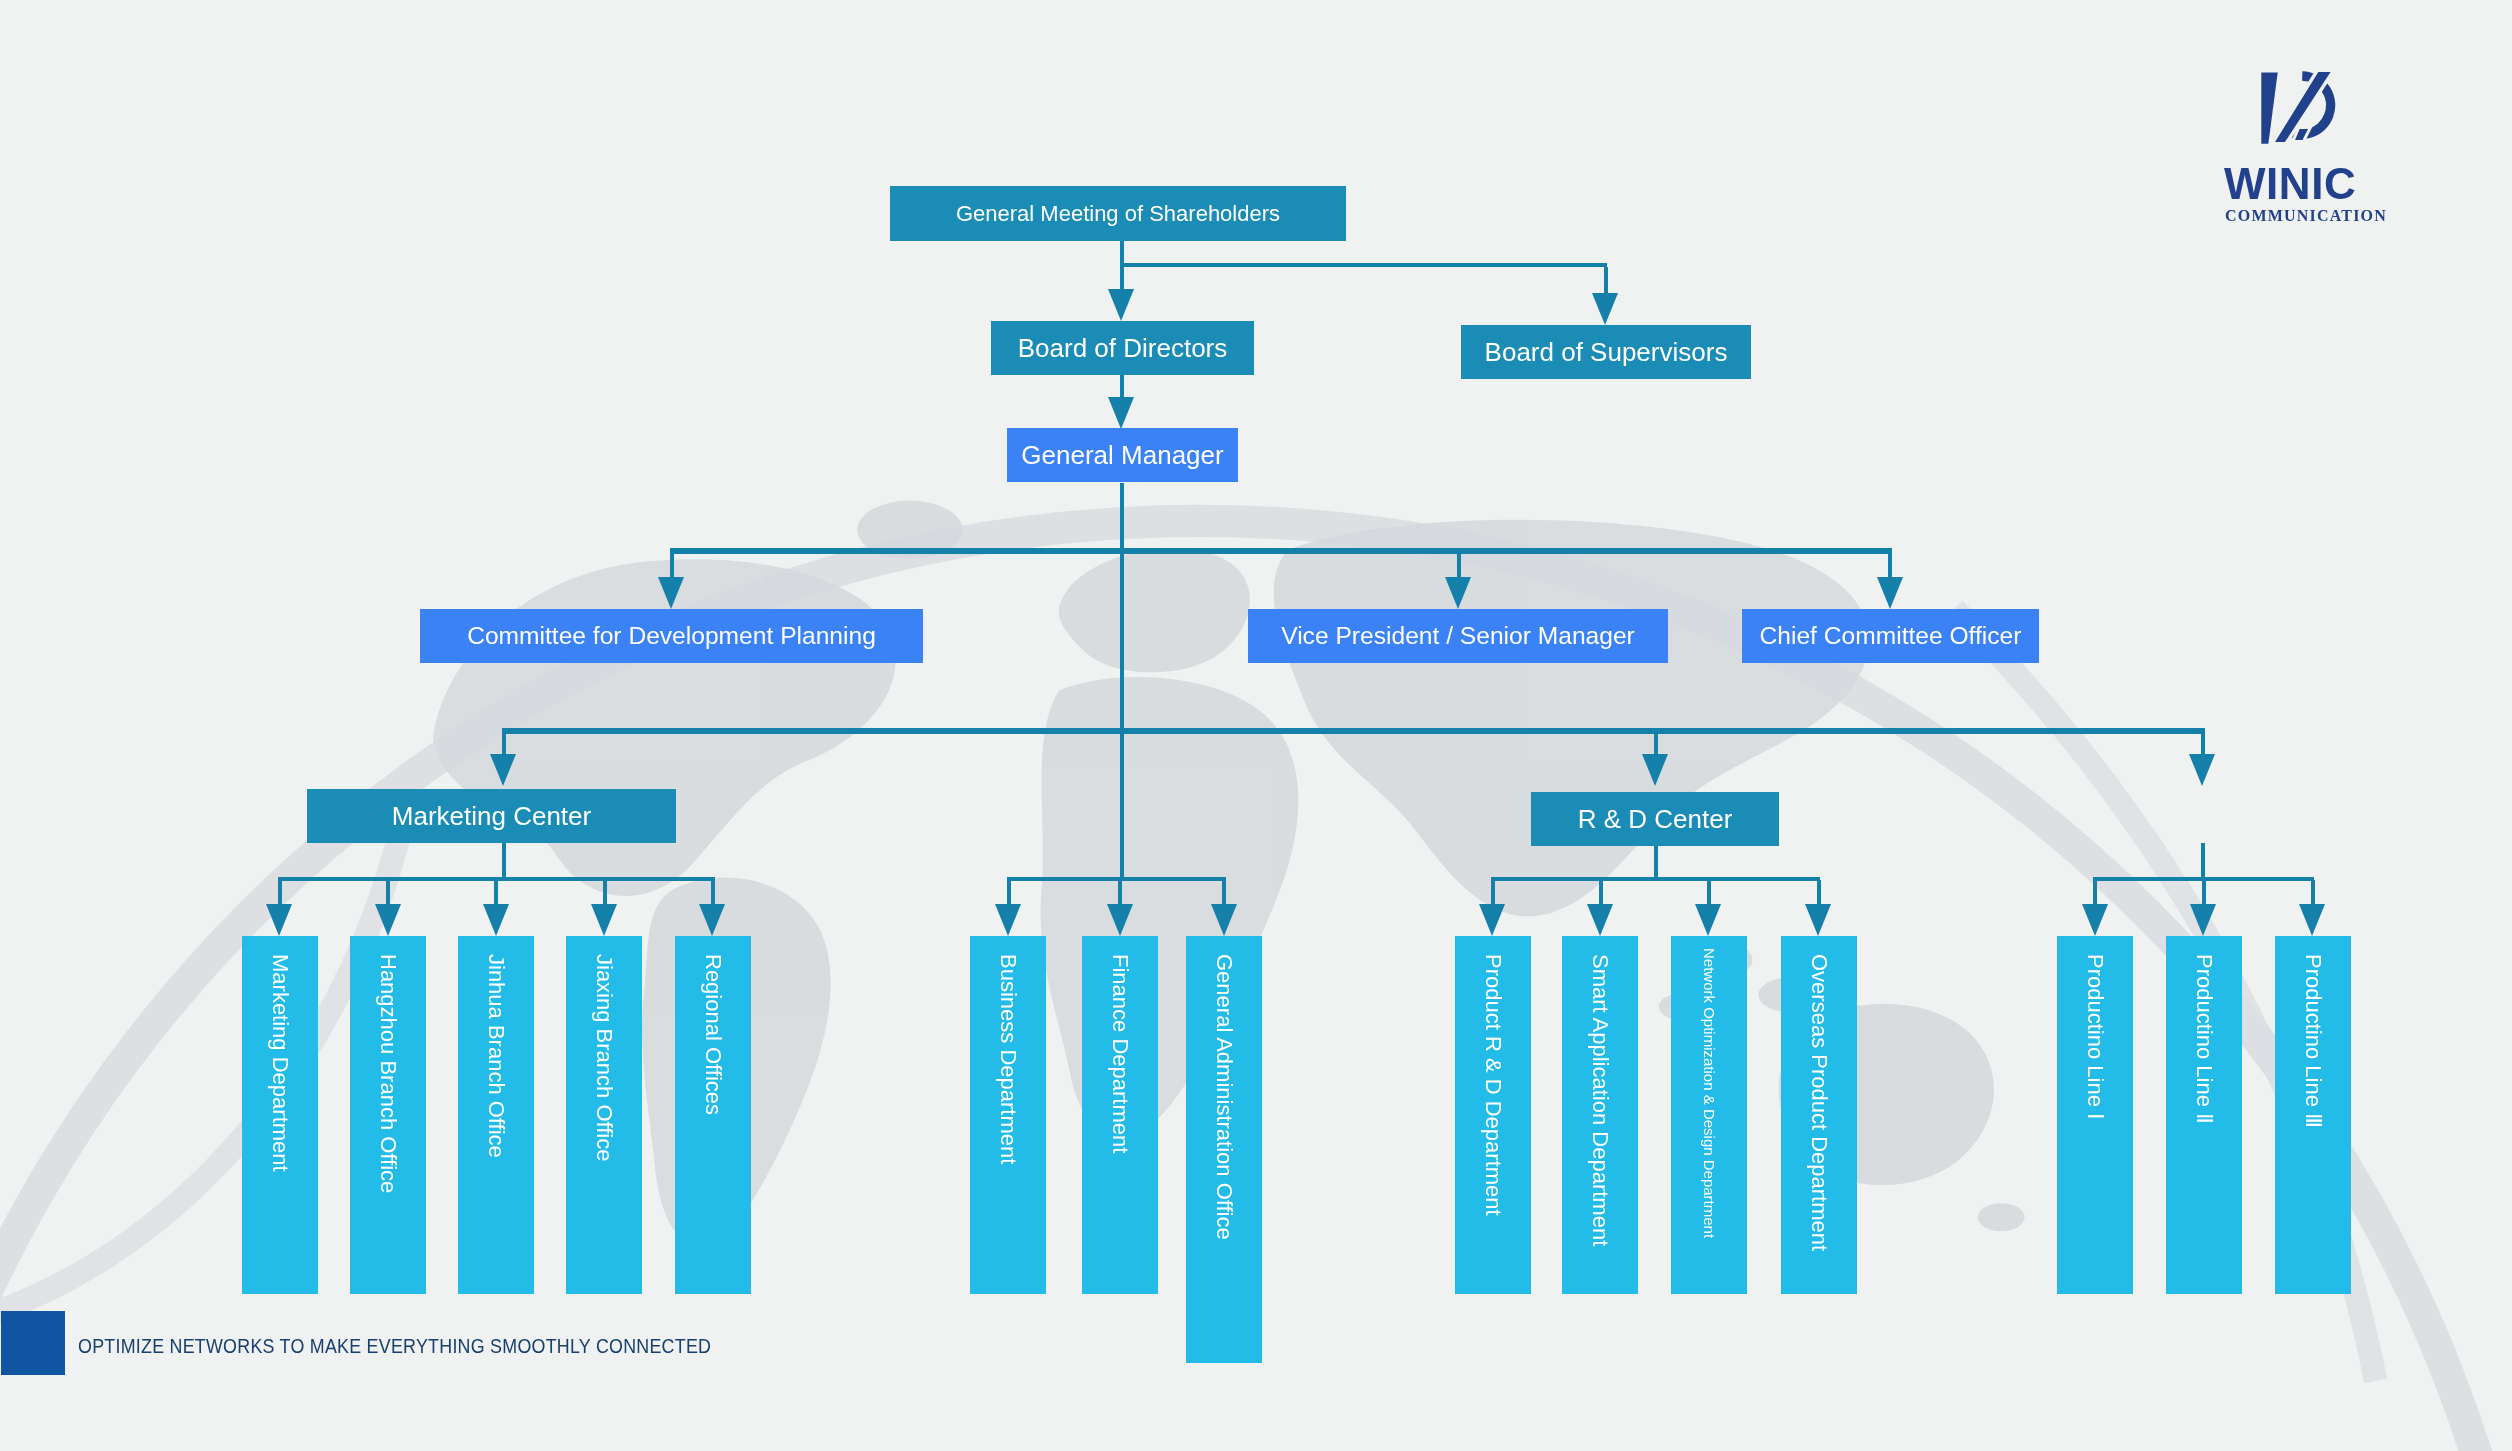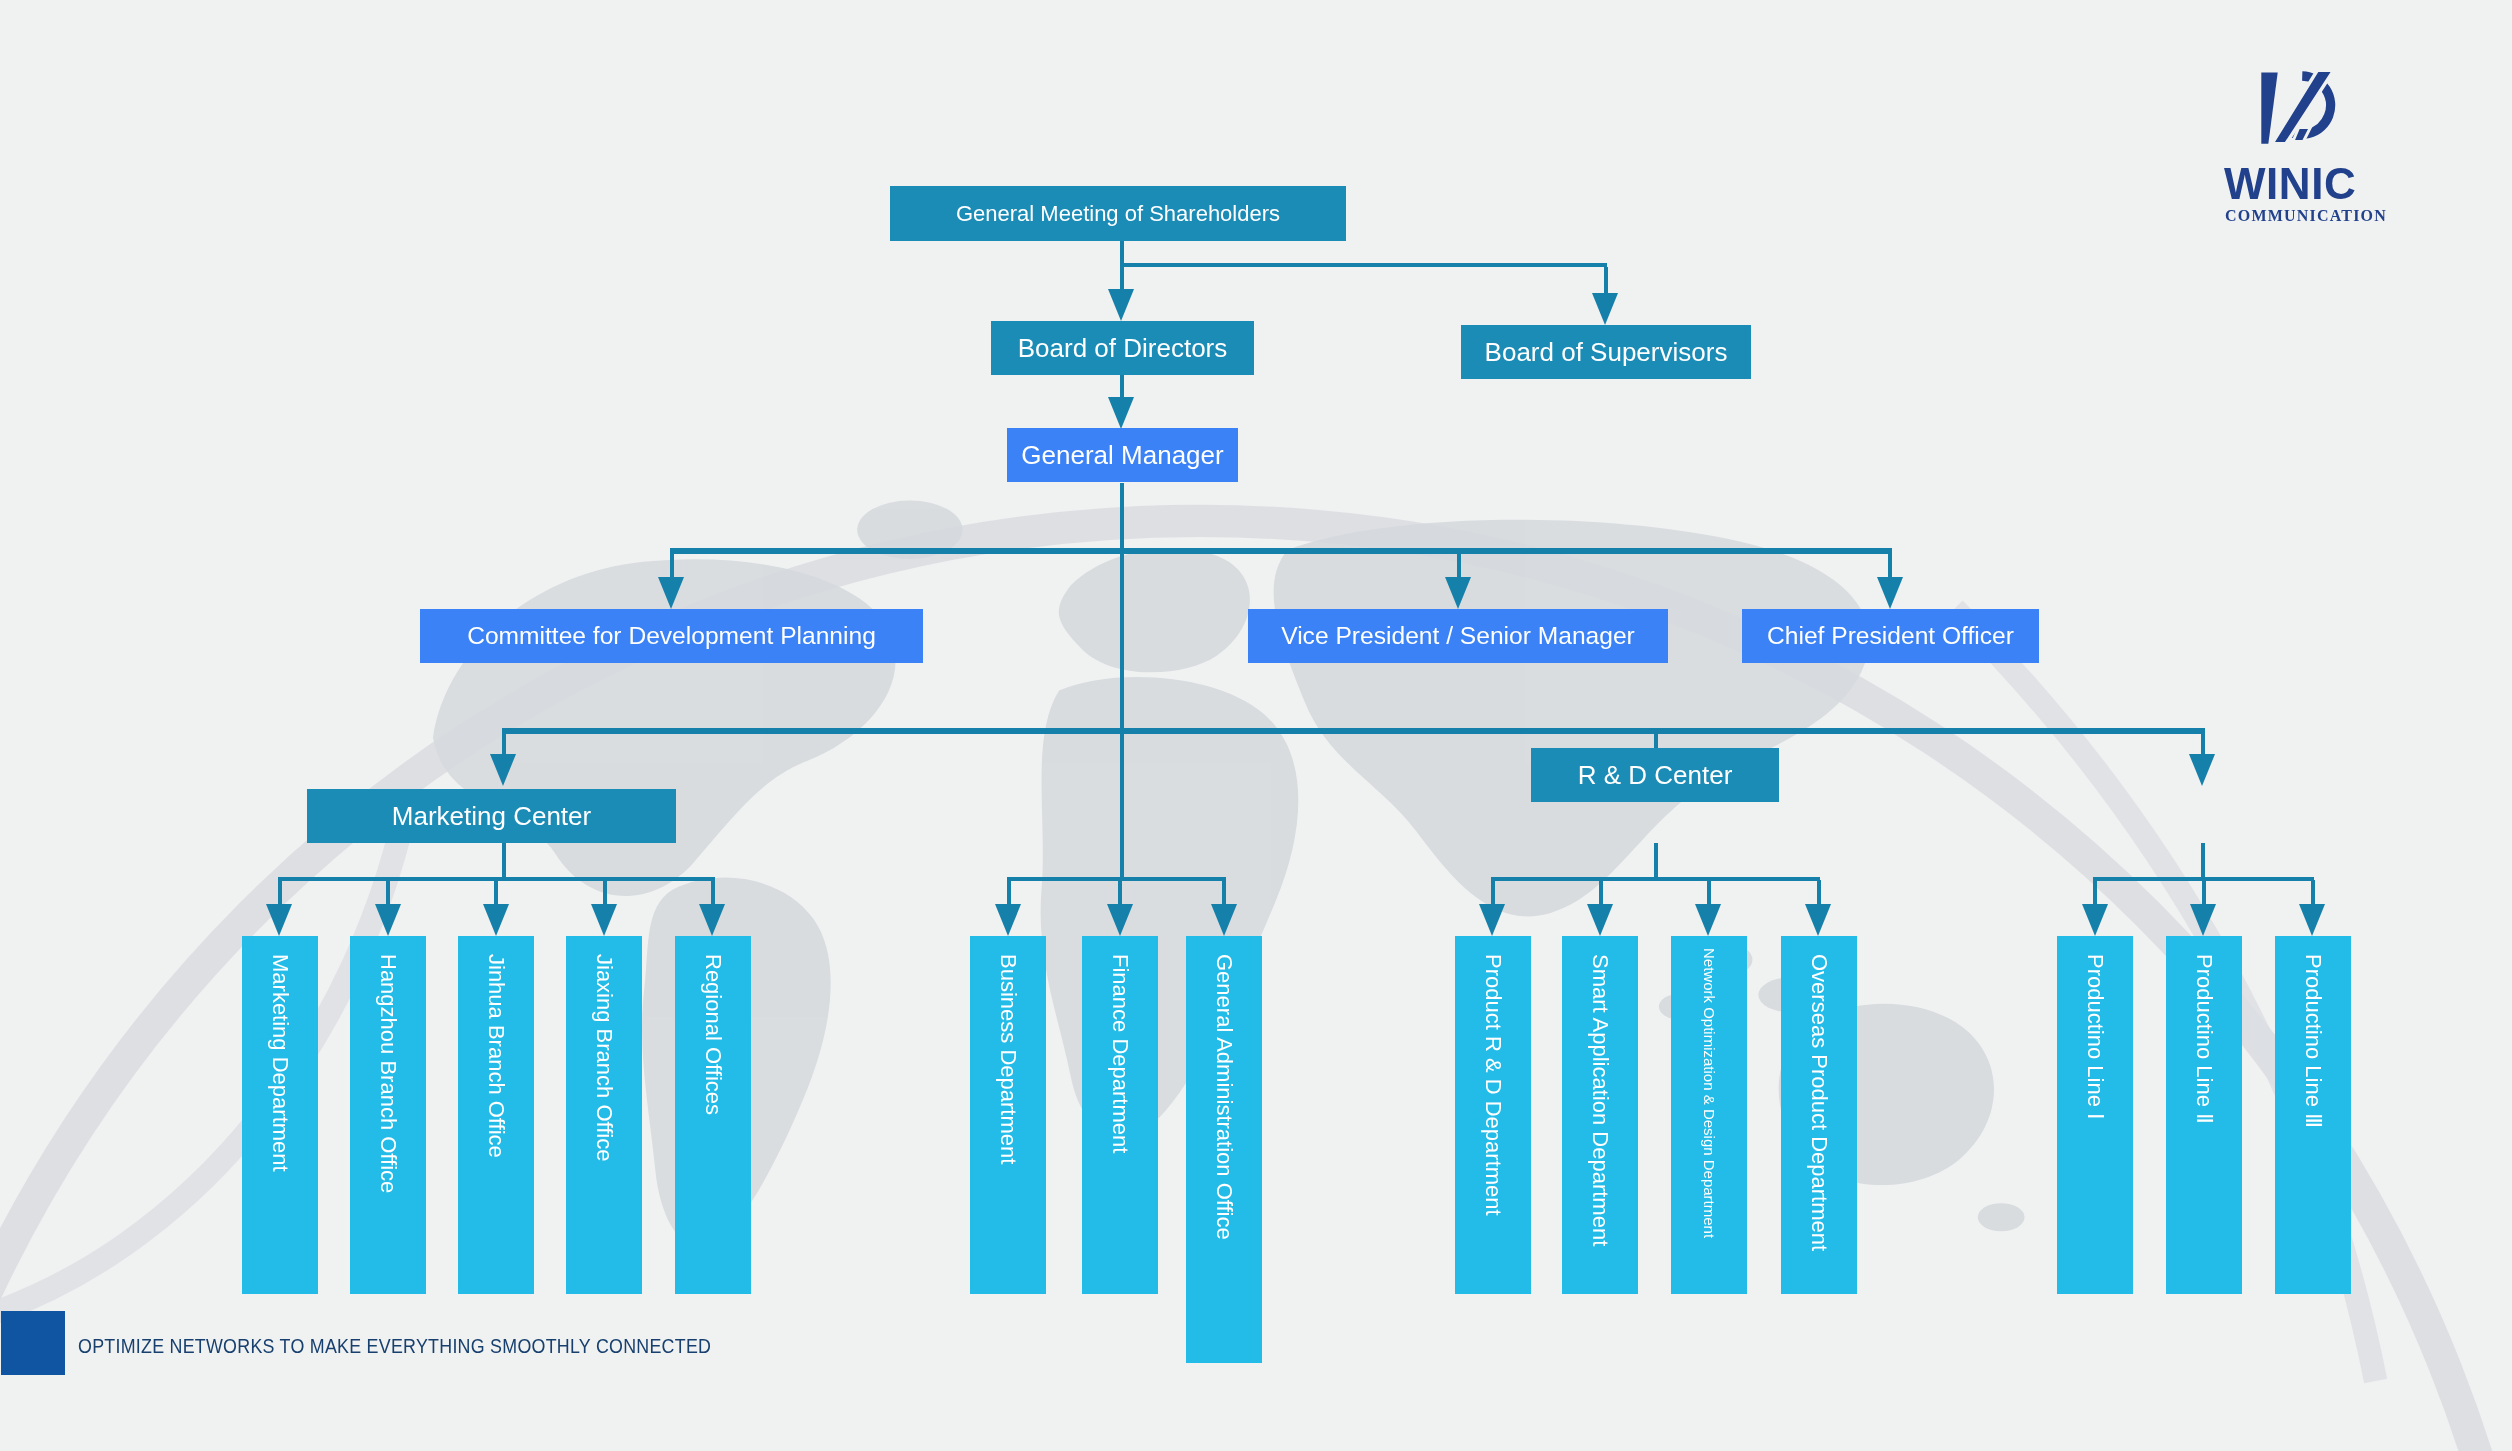--- a/index.html
+++ b/index.html
@@ -135,25 +135,25 @@
   <div class="hbox dark f44" style="left:991px;top:321px;width:263px;height:54px;">Board of Directors</div>
 
   <div class="hbox dark f44" style="left:1461px;top:325px;width:290px;height:54px;">Board of Supervisors</div>
 
   <div class="hbox light f44" style="left:1007px;top:428px;width:231px;height:54px;">General Manager</div>
 
   <div class="hbox light f42" style="left:420px;top:609px;width:503px;height:54px;">Committee for Development Planning</div>
 
   <div class="hbox light f42" style="left:1248px;top:609px;width:420px;height:54px;">Vice President / Senior Manager</div>
 
-  <div class="hbox light f42" style="left:1742px;top:609px;width:297px;height:54px;">Chief President Officer</div>
+  <div class="hbox light f42" style="left:1742px;top:609px;width:297px;height:54px;">Chief Committee Officer</div>
 
   <div class="hbox dark f44" style="left:307px;top:789px;width:369px;height:54px;">Marketing Center</div>
 
-  <div class="hbox dark f44" style="left:1531px;top:748px;width:248px;height:54px;">R &amp; D Center</div>
+  <div class="hbox dark f44" style="left:1531px;top:792px;width:248px;height:54px;">R &amp; D Center</div>
 
 
   <div class="vbox" style="left:242px;top:936px;width:76px;height:358px;">
     <div class="vtext">Marketing Department</div>
     </div>
   <div class="vbox" style="left:350px;top:936px;width:76px;height:358px;">
     <div class="vtext">Hangzhou Branch Office</div>
     </div>
   <div class="vbox" style="left:458px;top:936px;width:76px;height:358px;">
     <div class="vtext">Jinhua Branch Office</div>

